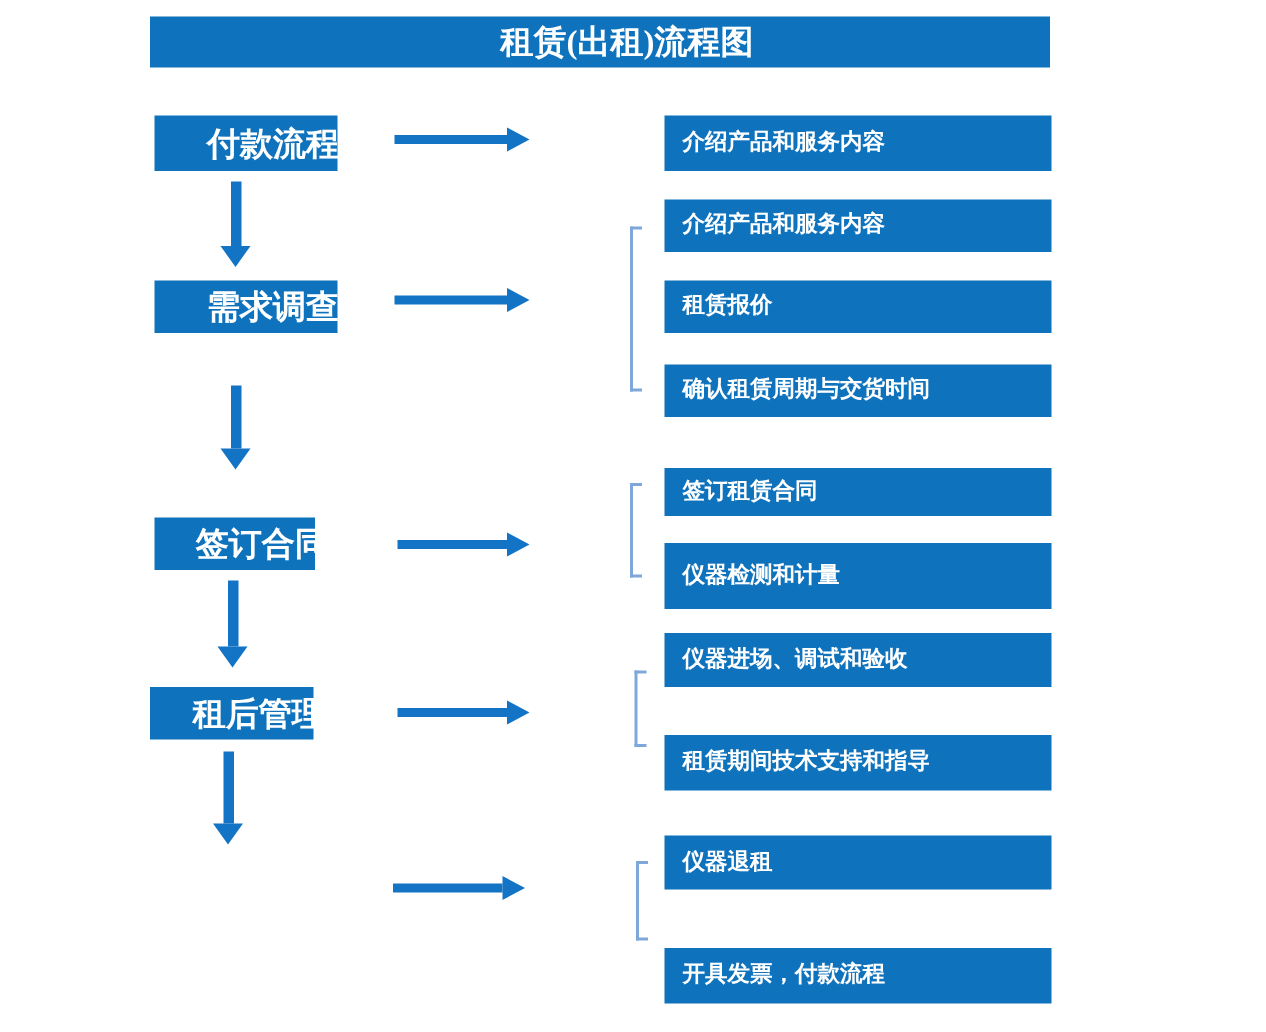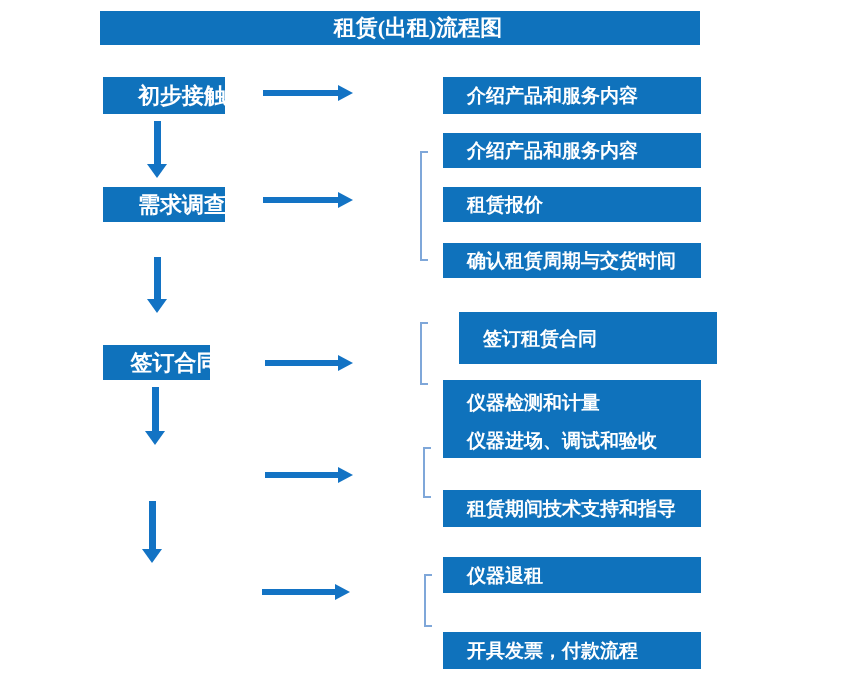--- a/index.html
+++ b/index.html
@@ -31,22 +31,22 @@
     left:100px;top:11px;width:600px;height:34px;
     justify-content:center;
     font-size:22px;
   }
   .step-box{
     font-size:22px;
     justify-content:center;
   }
   .detail-box{
     left:443px;width:258px;
-    font-size:19px;
-    padding-left:24px;
+    font-size:15px;
+    padding-left:12px;
     justify-content:flex-start;
   }
   .harrow{
     position:absolute;height:16px;
     display:flex;align-items:center;
   }
   .h-shaft{flex:1;height:6px;background:var(--arrow);}
   .h-head{
     width:0;height:0;
     border-left:15px solid var(--arrow);
@@ -71,30 +71,31 @@
     box-sizing:border-box;
   }
 </style>
 </head>
 <body>
 
 <div class="canvas">
 
   <div class="bluebox title-bar">租赁(出租)流程图</div>
 
-  <div class="bluebox step-box" style="left:103px;top:77px;width:122px;height:37px;">初步接触</div>
+  <div class="bluebox step-box" style="left:103px;top:77px;width:122px;height:37px;">付款流程</div>
   <div class="bluebox step-box" style="left:103px;top:187px;width:122px;height:35px;">需求调查</div>
   <div class="bluebox step-box" style="left:103px;top:345px;width:107px;height:35px;">签订合同</div>
+  <div class="bluebox step-box" style="left:100px;top:458px;width:109px;height:35px;">租后管理</div>
 
   <div class="bluebox detail-box" style="top:77px;height:37px;">介绍产品和服务内容</div>
   <div class="bluebox detail-box" style="top:133px;height:35px;">介绍产品和服务内容</div>
   <div class="bluebox detail-box" style="top:187px;height:35px;">租赁报价</div>
   <div class="bluebox detail-box" style="top:243px;height:35px;">确认租赁周期与交货时间</div>
-  <div class="bluebox detail-box" style="top:312px;height:52px;margin-left:16px;">签订租赁合同</div>
-  <div class="bluebox detail-box" style="top:380px;height:44px;">仪器检测和计量</div>
+  <div class="bluebox detail-box" style="top:312px;height:32px;">签订租赁合同</div>
+  <div class="bluebox detail-box" style="top:362px;height:44px;">仪器检测和计量</div>
   <div class="bluebox detail-box" style="top:422px;height:36px;">仪器进场、调试和验收</div>
   <div class="bluebox detail-box" style="top:490px;height:37px;">租赁期间技术支持和指导</div>
   <div class="bluebox detail-box" style="top:557px;height:36px;font-family:Liberation Serif, serif;">仪器退租</div>
   <div class="bluebox detail-box" style="top:608px;height:37px;margin-top:24px;">开具发票，付款流程</div>
 
   <div class="varrow" style="left:147px;top:121px;height:57px;">
     <div class="v-shaft"></div>
       <div class="v-head"></div>
   </div>
   <div class="varrow" style="left:147px;top:257px;height:56px;">

